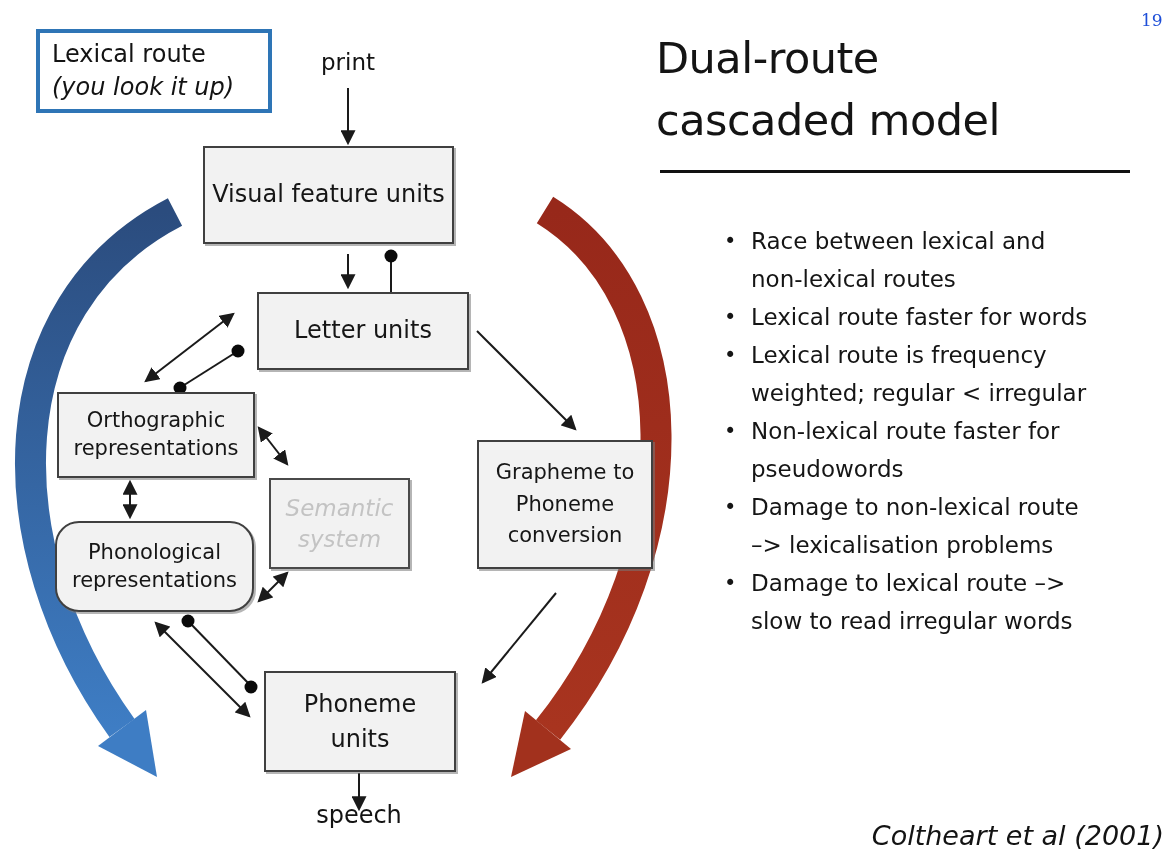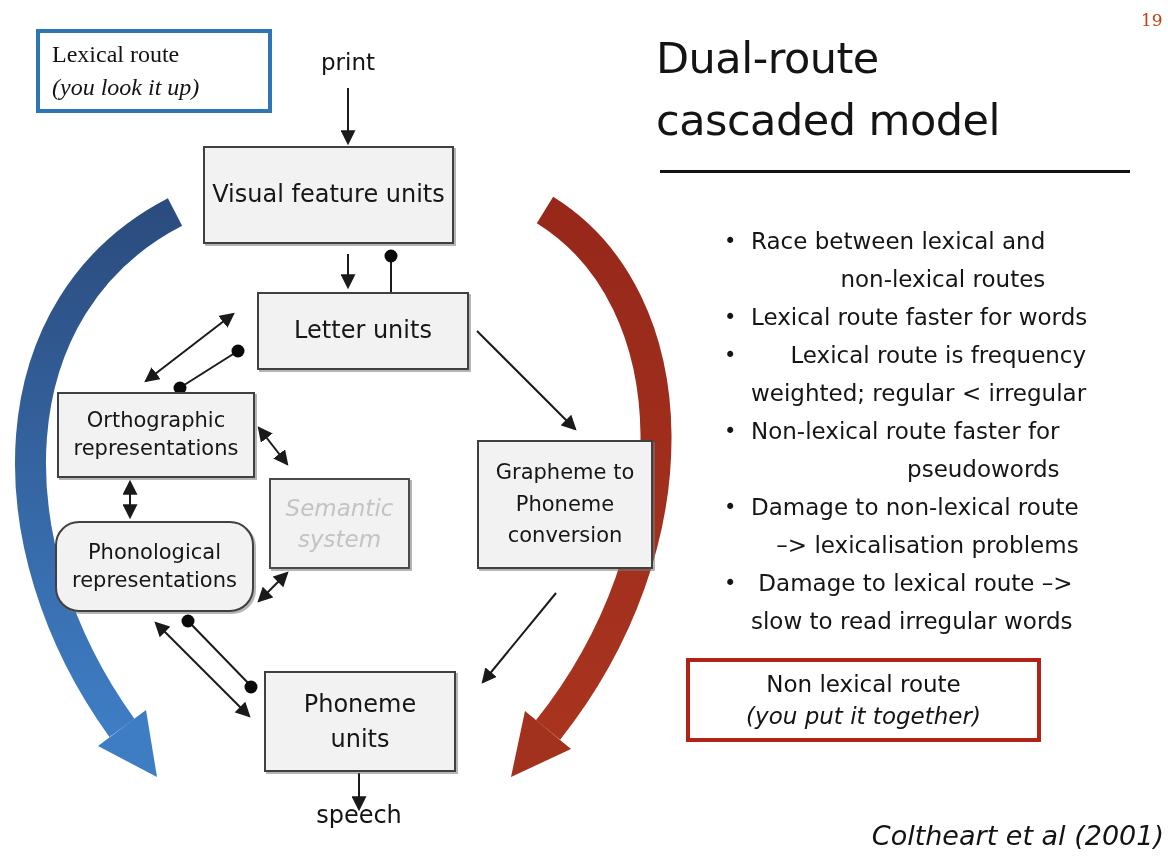--- a/index.html
+++ b/index.html
@@ -17,26 +17,26 @@
     white-space:pre-line;line-height:1.32;color:#161616;
   }
   .node.muted{color:#c3c3c3;border-color:#4a4a4a;font-style:italic;}
   
   .callout{
     position:absolute;box-sizing:border-box;background:#fff;
     display:flex;flex-direction:column;justify-content:center;
   }
   .callout .c1{font-size:24px;line-height:33px;color:#131313;}
   .callout .c2{font-size:24px;line-height:33px;font-style:italic;color:#131313;}
-  .callout.blue{border:4px solid #2e75b6;padding:24px 12px;font-family:Liberation Serif, serif;}
+  .callout.blue{border:4px solid #2e75b6;padding:24px 12px;}
   .callout.red{border:4px solid #b02418;align-items:center;text-align:center;}
   .callout.red .c1,.callout.red .c2{font-size:23px;line-height:32px;}
   
   .pagenum{position:absolute;font-family:"DejaVu Serif","Liberation Serif",serif;
-    font-size:17px;color:#c2410c;}
+    font-size:17px;color:#1d4ed8;}
   .title{position:absolute;font-size:43px;line-height:62px;color:#141414;
     white-space:pre-line;letter-spacing:-0.5px;}
   .title-rule{position:absolute;background:#121212;height:3px;}
   
   .bullets{position:absolute;list-style:none;margin:0;padding:0;}
   .bullets li{display:flex;align-items:flex-start;}
   .bullets .btxt{font-size:23px;line-height:38px;color:#151515;white-space:pre-line;}
   .bullets li::before{content:"\2022";font-size:21px;line-height:38px;color:#151515;
     width:33px;flex:0 0 33px;text-align:left;padding-left:6px;box-sizing:border-box;}
   .iolabel{position:absolute;font-size:23px;color:#131313;text-align:center;}
@@ -126,21 +126,21 @@
   <div class="node" style="left:264px;top:671px;width:192px;height:101px;font-size:24px;line-height:1.45;">Phoneme
 units</div>
 
   <div class="pagenum" style="left:1141px;top:10px;">19</div>
 
   <div class="title preline" style="left:624px;top:27px;width:520px;">Dual-route
 cascaded model</div>
 
   <div class="title-rule" style="left:660px;top:170px;width:470px;"></div>
 
-  <ul class="bullets" style="left:718px;top:222px;width:450px;text-align:right;">
+  <ul class="bullets" style="left:718px;top:222px;width:450px;">
     <li>
         <span class="btxt">Race between lexical and
 non-lexical routes</span>
       </li>
     <li>
         <span class="btxt">Lexical route faster for words</span>
       </li>
     <li>
         <span class="btxt">Lexical route is frequency
 weighted; regular &lt; irregular</span>
@@ -152,20 +152,16 @@
     <li>
         <span class="btxt">Damage to non-lexical route
 –&gt; lexicalisation problems</span>
       </li>
     <li>
         <span class="btxt">Damage to lexical route –&gt;
 slow to read irregular words</span>
       </li>
   </ul>
 
-  <div class="callout red abs" style="left:686px;top:658px;width:355px;height:84px;">
-    <div class="c1">Non lexical route</div>
-    <div class="c2">(you put it together)</div>
-  </div>
 
   <div class="citation" style="left:830px;top:820px;width:334px;">Coltheart et al (2001)</div>
 
 </div>
 
 </body></html>

